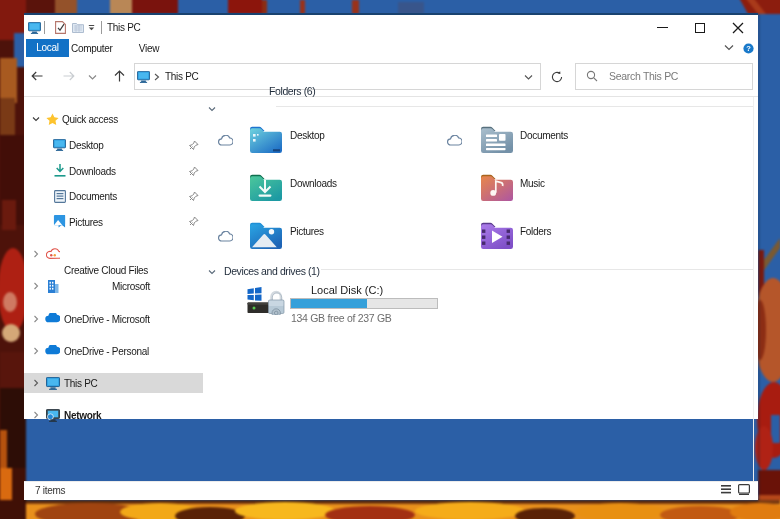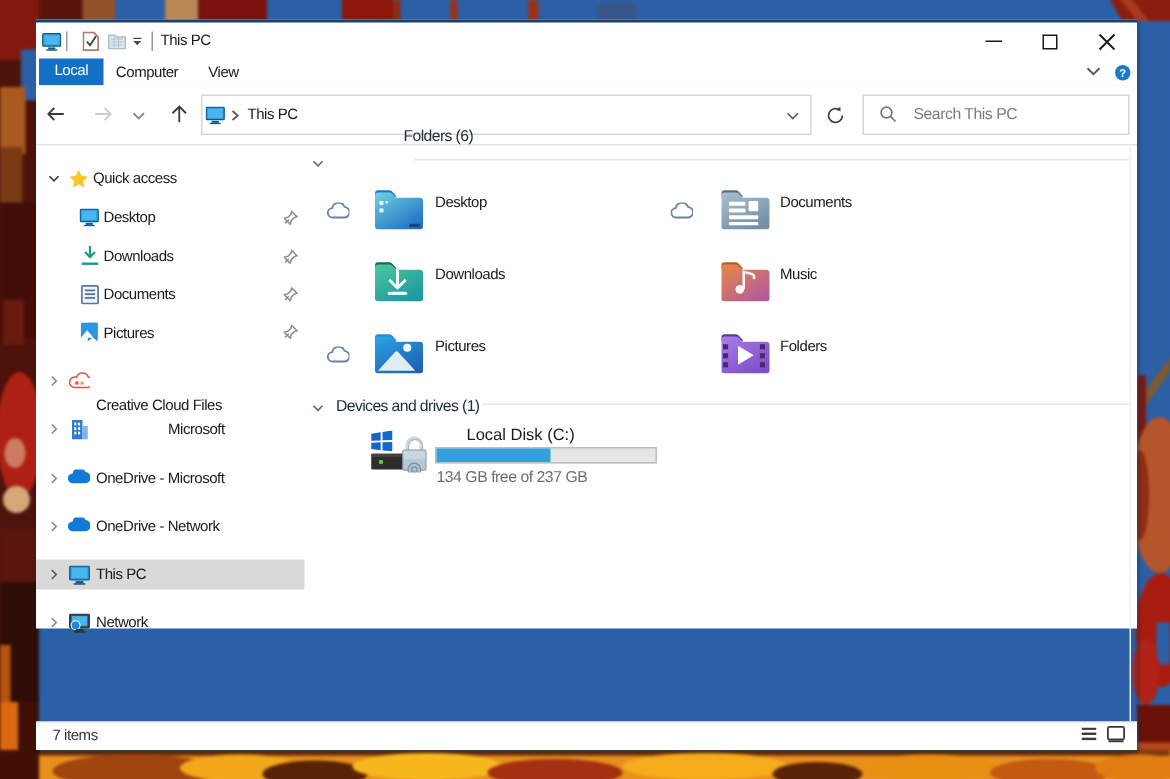--- a/index.html
+++ b/index.html
@@ -104,21 +104,21 @@
 
   <div class="abs" style="left:633px;top:14px;width:11px;height:1.4px;background:#1a1a1a;"></div>
   <div class="abs" style="left:671px;top:10px;width:10px;height:10px;border:1.3px solid #1a1a1a;"></div>
   <svg class="abs" style="left:708px;top:9px;" width="12" height="12" viewBox="0 0 12 12">
     <path d="M1 1 L11 11 M11 1 L1 11" stroke="#1a1a1a" stroke-width="1.3"></path>
   </svg>
 
   <div class="abs t12" style="left:83px;top:7.5px;">This PC</div>
 
   <div class="abs" style="left:2px;top:26px;width:43px;height:18px;background:#1271c6;color:#fff;font-size:10px;letter-spacing:-0.3px;text-align:center;line-height:18px;">Local</div>
-  <div class="abs t12" style="left:47px;top:28.5px;width:54px;text-align:center;">Computer</div>
+  <div class="abs t12" style="left:47px;top:28.5px;width:54px;">Computer</div>
   <div class="abs t12" style="left:111px;top:28.5px;width:28px;text-align:center;">View</div>
   <div class="abs" style="left:0;top:44px;width:734px;height:1px;background:#f0f0f0;"></div>
   <svg class="abs" style="left:700px;top:31px;" width="10" height="8" viewBox="0 0 10 8">
       <path d="M1 1.5 L5 5.5 L9 1.5" stroke="#555" stroke-width="1.2" fill="none"></path>
     </svg>
   <svg class="abs" style="left:719px;top:30px;" width="11" height="11" viewBox="0 0 11 11">
       <circle cx="5.5" cy="5.5" r="5.1" fill="#1979ca"></circle>
       <text x="5.5" y="8.2" font-size="7.5" font-weight="bold" fill="#fff" text-anchor="middle" font-family="Liberation Sans">?</text>
     </svg>
 
@@ -235,21 +235,21 @@
         <path d="M4 9.5 a3.5 3.5 0 0 1-0.4-7 a4.8 4.8 0 0 1 9.2-1 a3.9 3.9 0 0 1-0.6 8 Z" fill="#0f7bd7"></path>
       </svg>
     <div class="abs t12" style="left:40px;top:299.5px;">OneDrive - Microsoft</div>
 
     <svg class="abs" style="left:8px;top:334px;" width="8" height="8" viewBox="0 0 8 8">
         <path d="M2.5 1 L5.5 4 L2.5 7" stroke="#8a8a8a" stroke-width="1.1" fill="none"></path>
       </svg>
     <svg class="abs" style="left:21px;top:332px;" width="15" height="10" viewBox="0 0 16 10">
         <path d="M4 9.5 a3.5 3.5 0 0 1-0.4-7 a4.8 4.8 0 0 1 9.2-1 a3.9 3.9 0 0 1-0.6 8 Z" fill="#0f7bd7"></path>
       </svg>
-    <div class="abs t12" style="left:40px;top:331.5px;">OneDrive - Network</div>
+    <div class="abs t12" style="left:40px;top:331.5px;">OneDrive - Personal</div>
 
     <div class="abs" style="left:0;top:360px;width:179px;height:20px;background:#d9d9d9;"></div>
     <svg class="abs" style="left:8px;top:366px;" width="8" height="8" viewBox="0 0 8 8">
         <path d="M2.5 1 L5.5 4 L2.5 7" stroke="#5a5a5a" stroke-width="1.1" fill="none"></path>
       </svg>
     <svg class="abs" style="left:22px;top:364px;" width="14" height="13" viewBox="0 0 16 15">
         <rect x="0.5" y="0.5" width="15" height="10.5" rx="0.8" fill="#2e9fe0" stroke="#13568c"></rect>
         <rect x="2" y="2" width="12" height="7.5" fill="#49b7ef"></rect>
         <rect x="5" y="12" width="6" height="1.6" fill="#13568c"></rect>
         <rect x="3.5" y="13.6" width="9" height="1.2" fill="#13568c"></rect>
@@ -259,21 +259,21 @@
     <svg class="abs" style="left:8px;top:398px;" width="8" height="8" viewBox="0 0 8 8">
         <path d="M2.5 1 L5.5 4 L2.5 7" stroke="#8a8a8a" stroke-width="1.1" fill="none"></path>
       </svg>
     <svg class="abs" style="left:22px;top:396px;" width="14" height="13" viewBox="0 0 16 15">
         <rect x="0.5" y="0.5" width="15" height="10.5" rx="0.8" fill="#3a4a55" stroke="#24313a"></rect>
         <rect x="2" y="2" width="12" height="7.5" fill="#49b7ef"></rect>
         <circle cx="5" cy="9" r="3.4" fill="#2388d6" stroke="#fff" stroke-width="0.8"></circle>
         <rect x="5" y="12" width="6" height="1.6" fill="#24313a"></rect>
         <rect x="3.5" y="13.6" width="9" height="1.2" fill="#24313a"></rect>
       </svg>
-    <div class="abs t12" style="left:40px;top:395.5px;">Network</div>
+    <div class="abs t12" style="left:40px;top:395.5px;font-weight:bold;">Network</div>
 
     <svg class="abs" style="left:165px;top:127px;" width="10" height="10" viewBox="0 0 10 10">
         <path d="M5.5 1 L9 4.5 L7 5.2 L5.2 7 L4.5 9.5 L0.5 5.5 L3 4.8 L4.8 3 Z" fill="none" stroke="#8a8a8a" stroke-width="1"></path>
         <path d="M3.5 6.5 L1 9" stroke="#8a8a8a" stroke-width="1"></path>
       </svg>
     <svg class="abs" style="left:165px;top:153px;" width="10" height="10" viewBox="0 0 10 10">
         <path d="M5.5 1 L9 4.5 L7 5.2 L5.2 7 L4.5 9.5 L0.5 5.5 L3 4.8 L4.8 3 Z" fill="none" stroke="#8a8a8a" stroke-width="1"></path>
         <path d="M3.5 6.5 L1 9" stroke="#8a8a8a" stroke-width="1"></path>
       </svg>
     <svg class="abs" style="left:165px;top:178px;" width="10" height="10" viewBox="0 0 10 10">

